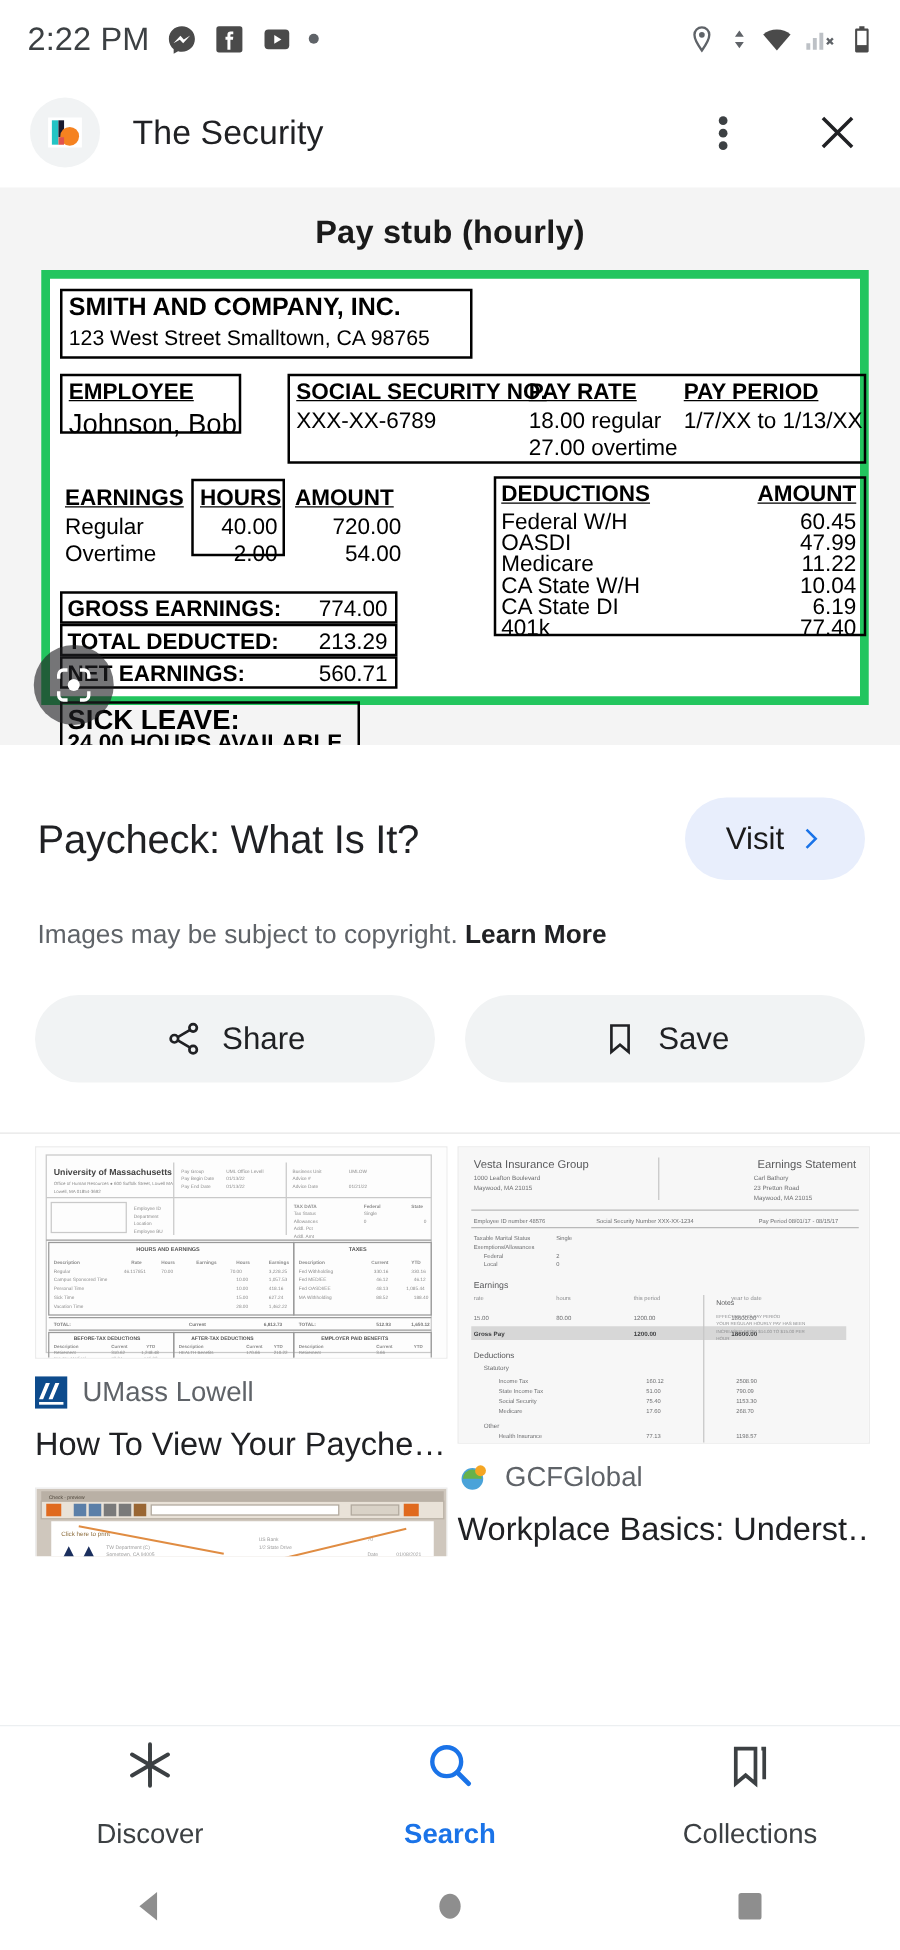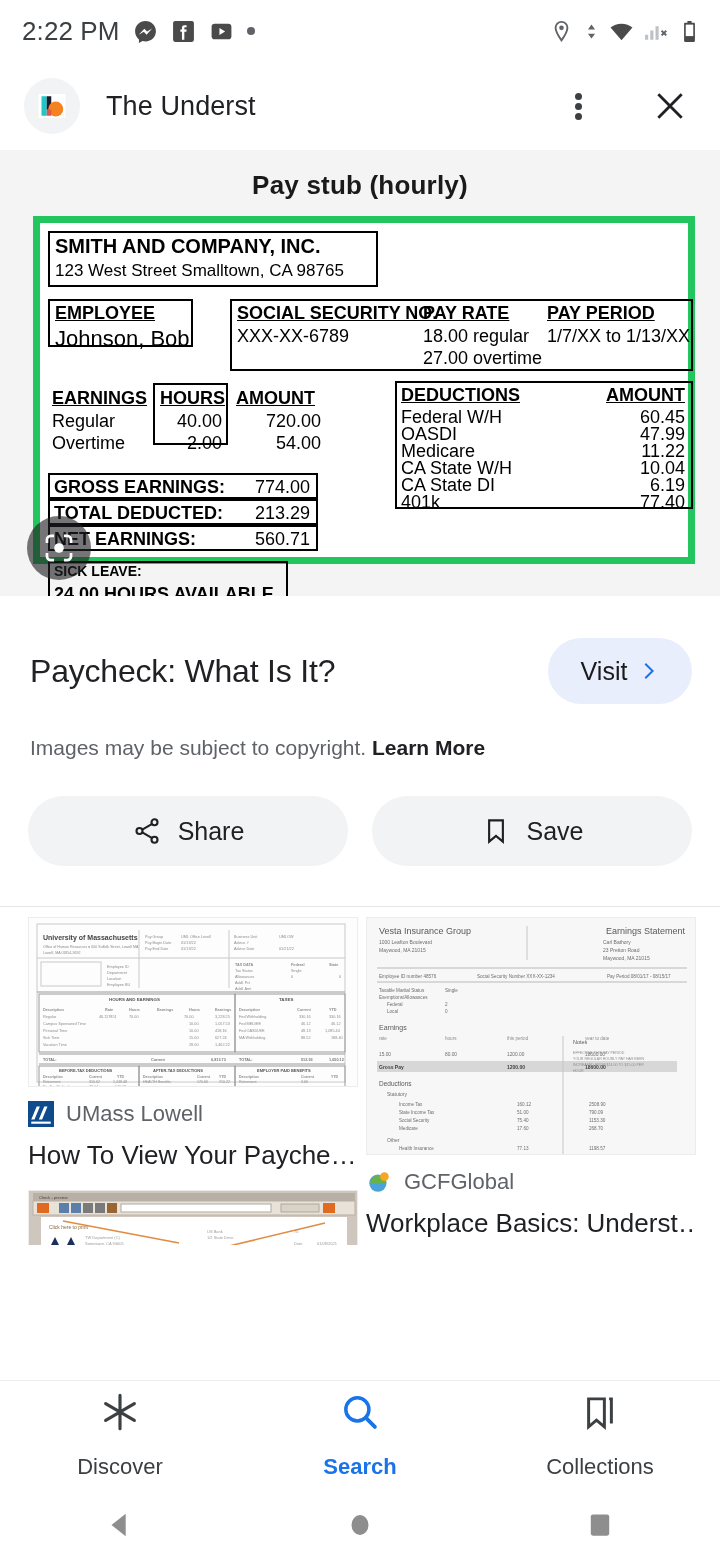--- a/index.html
+++ b/index.html
@@ -192,21 +192,21 @@
 <div class="apphead">
   <div class="app-avatar">
     <svg class="app-logo" viewBox="0 0 40 40">
       <rect x="2" y="4" width="36" height="32" fill="#ffffff"></rect>
       <rect x="6" y="7" width="7" height="26" fill="#23c4c4"></rect>
       <rect x="13" y="7" width="6" height="18" fill="#1a1a2e"></rect>
       <circle cx="25" cy="24" r="10" fill="#f58220"></circle>
       <path d="M13 25 L19 25 L19 33 L13 33 Z" fill="#e0534e"></path>
     </svg>
   </div>
-  <div class="app-title">The Underst</div>
+  <div class="app-title">The Security</div>
   <div class="hdr-btn">
     <div>
       <div class="kebab-dot"></div>
       <div class="kebab-dot"></div>
       <div class="kebab-dot"></div>
     </div>
   </div>
   <div class="hdr-gap"></div>
   <div class="hdr-btn">
     <svg width="40" height="40" viewBox="0 0 24 24">
@@ -273,21 +273,21 @@
     <div class="tx" style="left:361px;top:218px;font-size:18px;">Medicare</div>
     <div class="tx r" style="left:540px;top:218px;width:105px;font-size:18px;">11.22</div>
     <div class="tx" style="left:361px;top:235px;font-size:18px;">CA State W/H</div>
     <div class="tx r" style="left:540px;top:235px;width:105px;font-size:18px;">10.04</div>
     <div class="tx" style="left:361px;top:252px;font-size:18px;">CA State DI</div>
     <div class="tx r" style="left:540px;top:252px;width:105px;font-size:18px;">6.19</div>
     <div class="tx" style="left:361px;top:269px;font-size:18px;">401k</div>
     <div class="tx r" style="left:540px;top:269px;width:105px;font-size:18px;">77.40</div>
 
     <div class="bx" style="left:8px;top:338px;width:240px;height:46px;"></div>
-    <div class="tx b" style="left:14px;top:340px;font-size:14px;">SICK LEAVE:</div>
+    <div class="tx b" style="left:14px;top:340px;font-size:22px;">SICK LEAVE:</div>
     <div class="tx b" style="left:14px;top:361px;font-size:18px;">24.00 HOURS AVAILABLE</div>
   </div>
 </div>
 
 <div class="lens-btn">
   <svg width="34" height="34" viewBox="0 0 24 24">
     <path fill="none" stroke="#ffffff" stroke-width="1.9" d="M3.5 8.5V6.2c0-1.5 1.2-2.7 2.7-2.7h2.3M15.5 3.5h2.3c1.5 0 2.7 1.2 2.7 2.7v2.3M20.5 15.5v2.3c0 1.5-1.2 2.7-2.7 2.7h-2.3M8.5 20.5H6.2c-1.5 0-2.7-1.2-2.7-2.7v-2.3"></path>
     <circle cx="12" cy="12" r="3.4" fill="#ffffff"></circle>
   </svg>
 </div>

